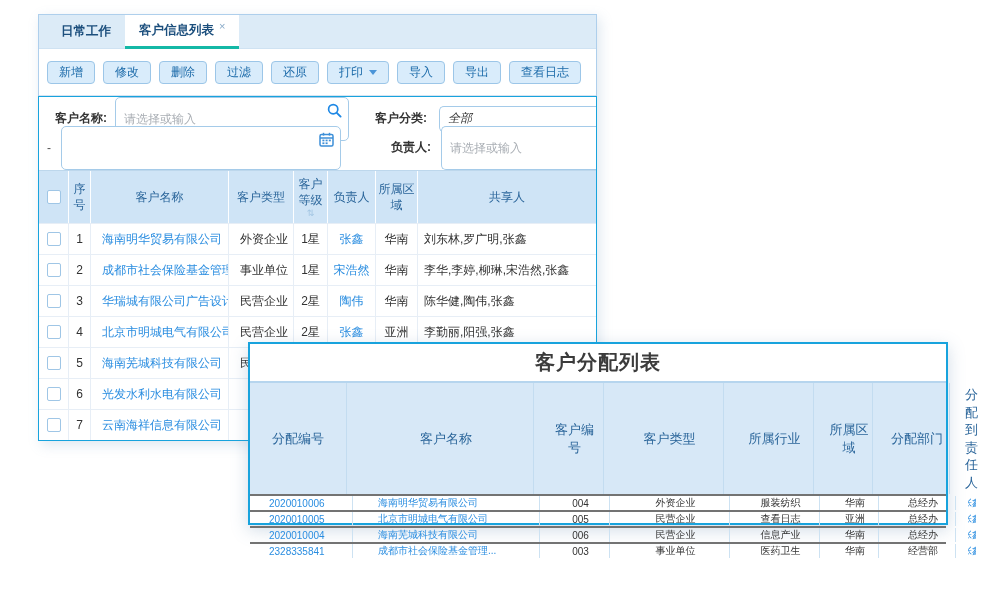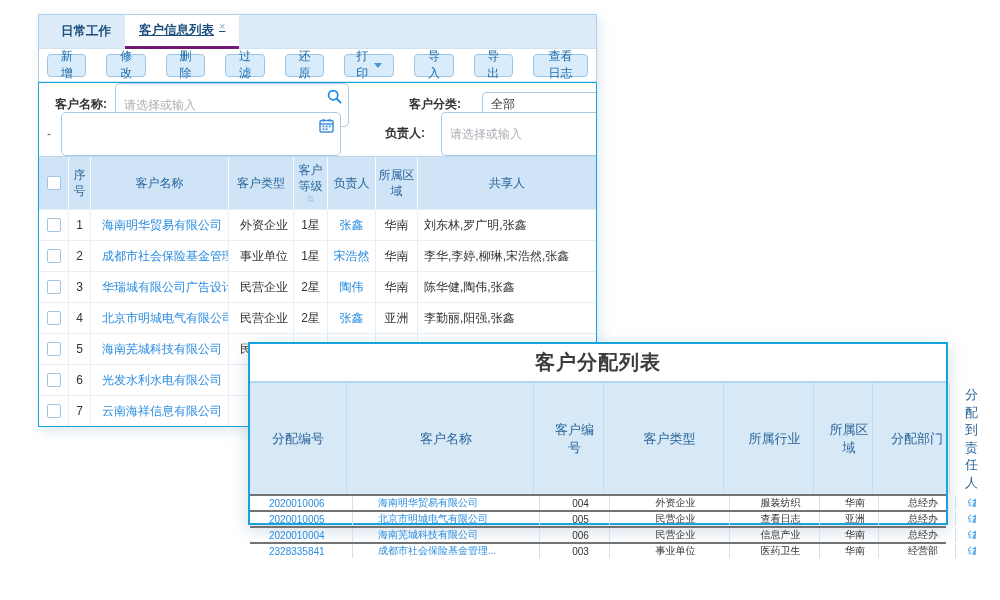--- a/index.html
+++ b/index.html
@@ -15,24 +15,24 @@
   }
   .tabstrip{
     height:33px;background:#dcebf7;display:flex;align-items:stretch;
     border-bottom:1px solid #cfe2f2;
   }
   .tab{
     display:flex;align-items:center;padding:0 14px;font-size:12.5px;font-weight:bold;
     color:#1c4f7d;cursor:default;
   }
   .tab:first-child{margin-left:8px;}
-  .tab.active{background:#fff;border-bottom:3px solid #701a75;margin-bottom:-1px;box-sizing:border-box;text-decoration:underline;}
+  .tab.active{background:#fff;border-bottom:3px solid #14b8a6;margin-bottom:-1px;box-sizing:border-box;}
   .tab-close{font-size:11px;color:#88aac8;margin:-10px 0 0 5px;font-weight:normal;}
   .toolbar{
-    height:32px;display:flex;align-items:center;gap:20px;padding:0 8px;background:#fff;
+    height:32px;display:flex;align-items:center;gap:8px;padding:7px 8px;background:#fff;
     border-bottom:1px solid #d5e4f2;
   }
   .tbtn{
     height:23px;padding:0 11px;background:#d9ecfb;border:1px solid #9cc6e8;border-radius:4px;
     color:#1b6aa9;font-size:12px;display:flex;align-items:center;gap:6px;
     font-family:inherit;cursor:pointer;
   }
   .caret{width:0;height:0;border:4px solid transparent;border-top:5px solid #4a94d8;margin-top:5px;}
   
   .p1-lower{border:1px solid #18a3dd;margin:0 -1px;background:#fff;}
@@ -154,42 +154,42 @@
     <div class="filters">
       <div class="frow">
         <span class="flabel" style="margin-left:16px;width:60px;">客户名称:</span>
         <div class="finput" style="width:234px;">
           <input placeholder="请选择或输入" style="">
           <svg class="ficon" width="15" height="15" viewBox="0 0 15 15">
             <circle cx="6.2" cy="6.2" r="4.6" fill="none" stroke="#1e88e5" stroke-width="1.7"></circle>
             <line x1="9.8" y1="9.8" x2="13.6" y2="13.6" stroke="#1e88e5" stroke-width="1.9" stroke-linecap="round"></line>
           </svg>
         </div>
-        <span class="flabel" style="margin-left:52px;width:60px;text-align:right;">客户分类:</span>
-        <div class="fsel" style="margin-left:21px;">
+        <span class="flabel" style="margin-left:18px;width:60px;text-align:right;">客户分类:</span>
+        <div class="fsel" style="margin-left:12px;font-style:italic;">
           <span>全部</span>
         </div>
       </div>
       <div class="frow">
         <span class="dash">-</span>
         <div class="finput" style="width:280px;margin-left:4px;">
           <input style="">
           <svg class="ficon" width="15" height="15" viewBox="0 0 15 15">
             <rect x="1" y="2.5" width="13" height="11.5" rx="1.5" fill="none" stroke="#3d8fd8" stroke-width="1.5"></rect>
             <line x1="1" y1="6" x2="14" y2="6" stroke="#3d8fd8" stroke-width="1.5"></line>
             <line x1="4.5" y1="0.8" x2="4.5" y2="3.6" stroke="#3d8fd8" stroke-width="1.5"></line>
             <line x1="10.5" y1="0.8" x2="10.5" y2="3.6" stroke="#3d8fd8" stroke-width="1.5"></line>
             <rect x="3.4" y="7.6" width="2" height="1.7" fill="#3d8fd8"></rect>
             <rect x="6.6" y="7.6" width="2" height="1.7" fill="#3d8fd8"></rect>
             <rect x="9.8" y="7.6" width="2" height="1.7" fill="#3d8fd8"></rect>
             <rect x="3.4" y="10.4" width="2" height="1.7" fill="#3d8fd8"></rect>
             <rect x="6.6" y="10.4" width="2" height="1.7" fill="#3d8fd8"></rect>
           </svg>
         </div>
-        <span class="flabel" style="margin-left:44px;width:52px;text-align:left;">负责人:</span>
+        <span class="flabel" style="margin-left:44px;width:52px;text-align:center;">负责人:</span>
         <div class="finput" style="flex:1;margin-left:4px;border-right:none;border-radius:5px 0 0 5px;">
           <input placeholder="请选择或输入" style="">
         </div>
       </div>
     </div>
 
     <div class="p1-table">
       <div class="p1-row p1-head">
           <div class="cell">
             <span class="cb"></span>

